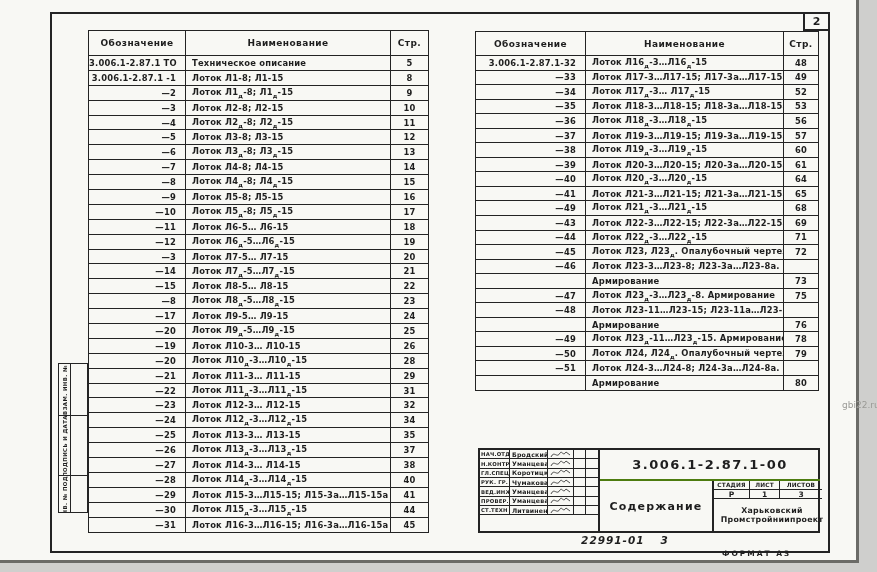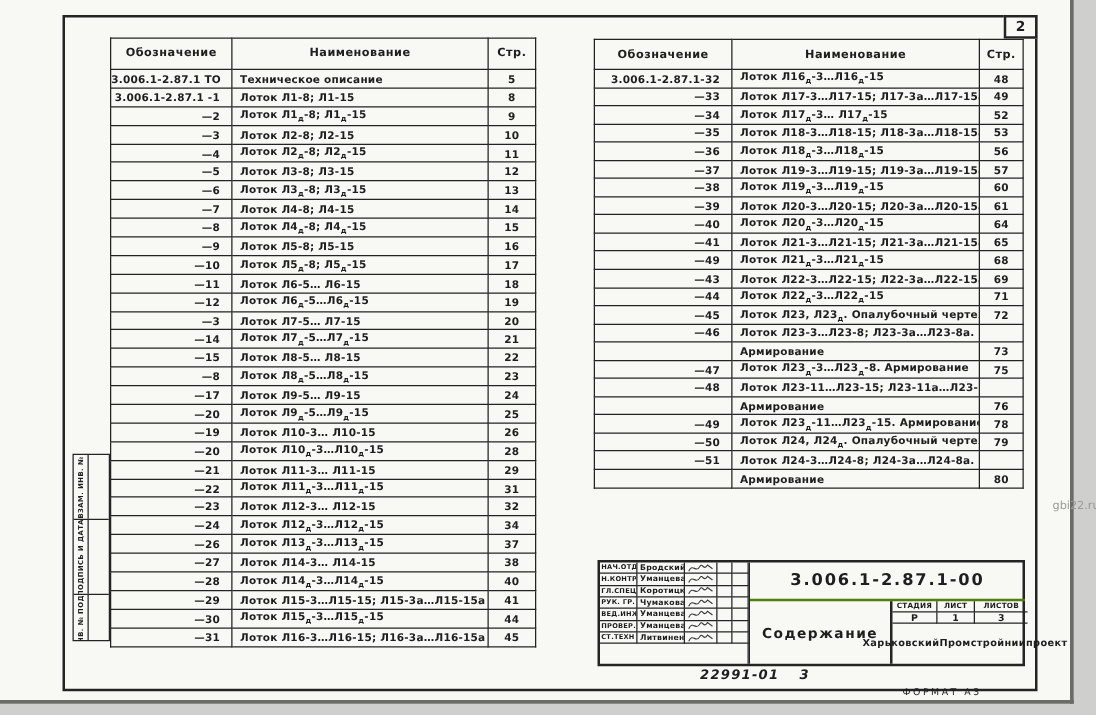--- a/index.html
+++ b/index.html
@@ -60,27 +60,27 @@
   .tlower { display:flex; height:50px; }
   .tname  { width:113px; display:flex; align-items:center; justify-content:center;
             font-size:11px; font-weight:bold; letter-spacing:1.2px; }
   .tright { width:108px; border-left:2px solid #242424; }
   .slv { display:grid; grid-template-columns:36px 30px 42px; }
   .slv div { border-bottom:1.2px solid #242424; border-right:1.2px solid #242424;
              text-align:center; font-weight:bold; overflow:hidden; }
   .slv div:nth-child(3n) { border-right:none; }
   .slvh div { font-size:5.8px; height:9px; line-height:9px; letter-spacing:.2px; }
   .slvv div { font-size:7.5px; height:9px; line-height:9px; }
-  .org { height:31px; display:flex; flex-direction:row; align-items:center;
+  .org { height:31px; display:flex; flex-direction:column; align-items:center;
          justify-content:center; font-size:7.8px; font-weight:bold; letter-spacing:.3px;padding-left:10px; }
   
-  .inv { position:absolute; left:560px; top:534px; width:130px; text-align:left;
+  .inv { position:absolute; left:560px; top:534px; width:130px; text-align:center;
          font-style:italic; font-weight:bold; font-size:10.5px; letter-spacing:1px; }
   .inv .gap { display:inline-block; width:16px; }
-  .fmt { position:absolute; left:722px; top:549px; font-size:7.5px; font-weight:normal;
+  .fmt { position:absolute; left:722px; top:549px; font-size:7.5px; font-weight:bold;
          letter-spacing:2px; }
   .wm { position:absolute; left:842px; top:400px; font-size:9px; color:#9a9a96; }
   .sig-svg { margin-left:2px; }
 </style>
 </head>
 <body>
 
 <div id="paper">
 
   <div class="frame"></div>
@@ -268,20 +268,25 @@
           <td class="nam">Лоток Л12-3… Л12-15</td>
           <td class="pg">32</td>
         </tr>
 
         <tr>
           <td class="des">—24</td>
           <td class="nam">Лоток Л12<sub>д</sub>-3…Л12<sub>д</sub>-15</td>
           <td class="pg">34</td>
         </tr>
 
+        <tr>
+          <td class="des">—25</td>
+          <td class="nam">Лоток Л13-3… Л13-15</td>
+          <td class="pg">35</td>
+        </tr>
 
         <tr>
           <td class="des">—26</td>
           <td class="nam">Лоток Л13<sub>д</sub>-3…Л13<sub>д</sub>-15</td>
           <td class="pg">37</td>
         </tr>
 
         <tr>
           <td class="des">—27</td>
           <td class="nam">Лоток Л14-3… Л14-15</td>

